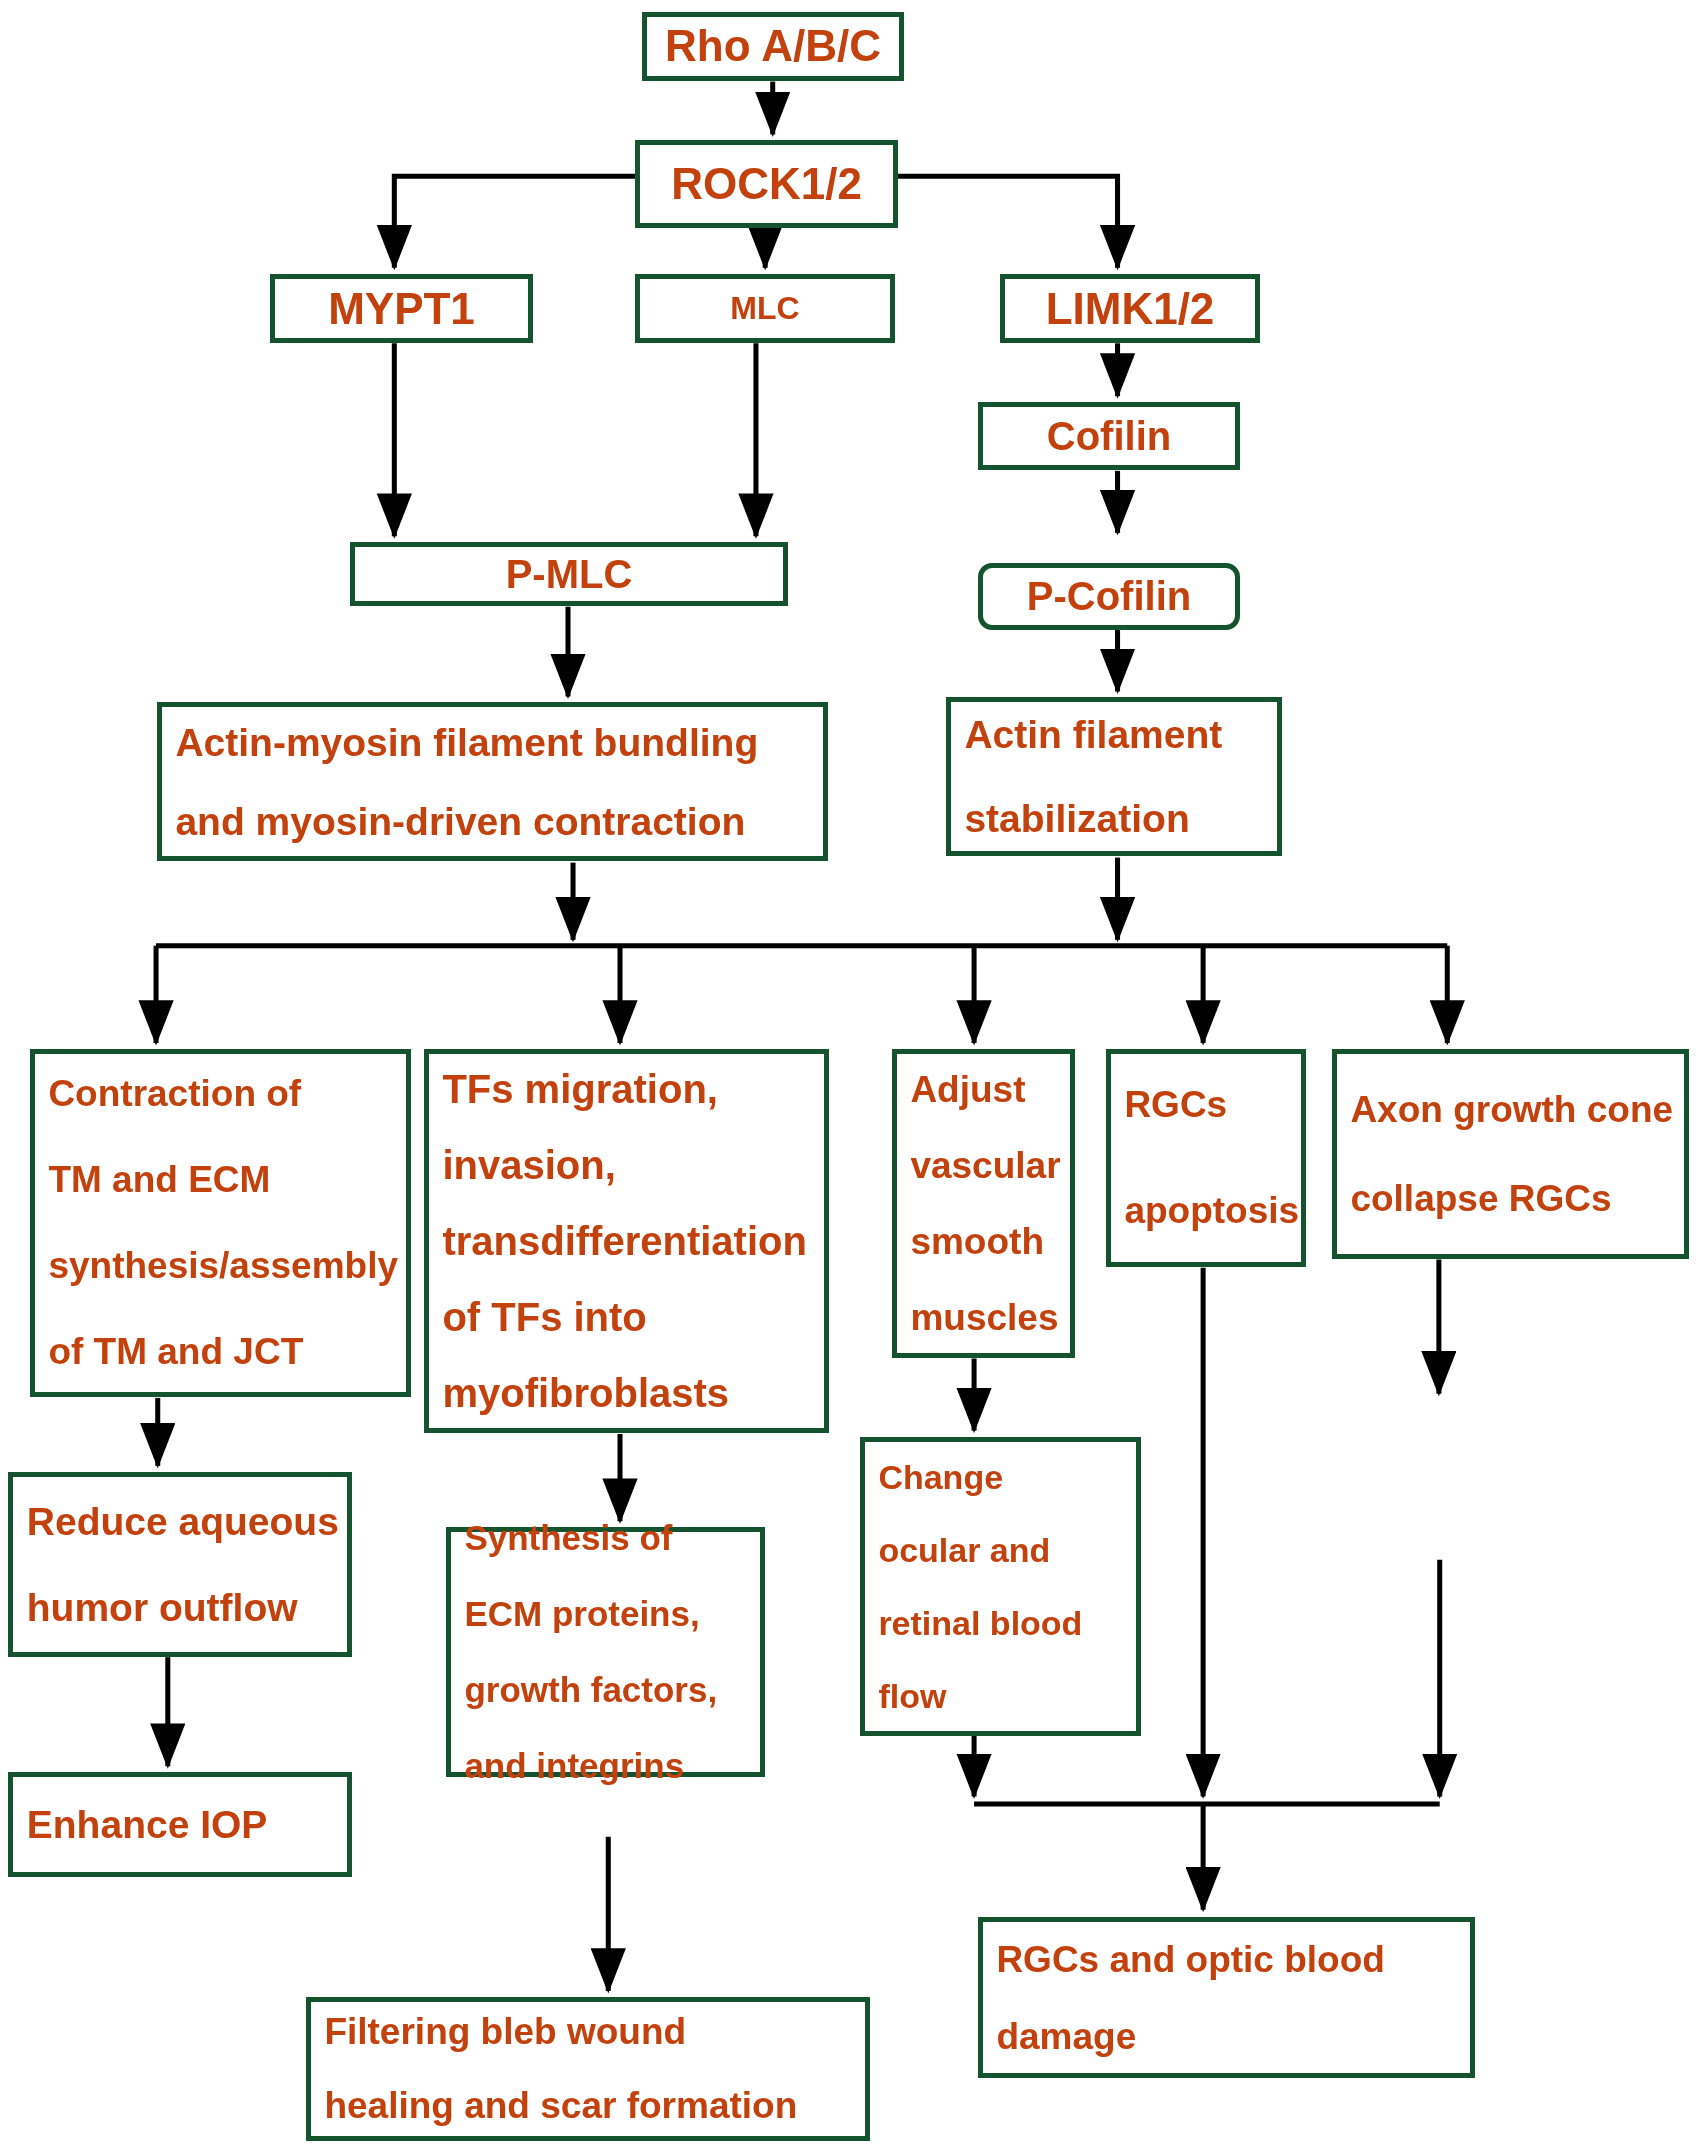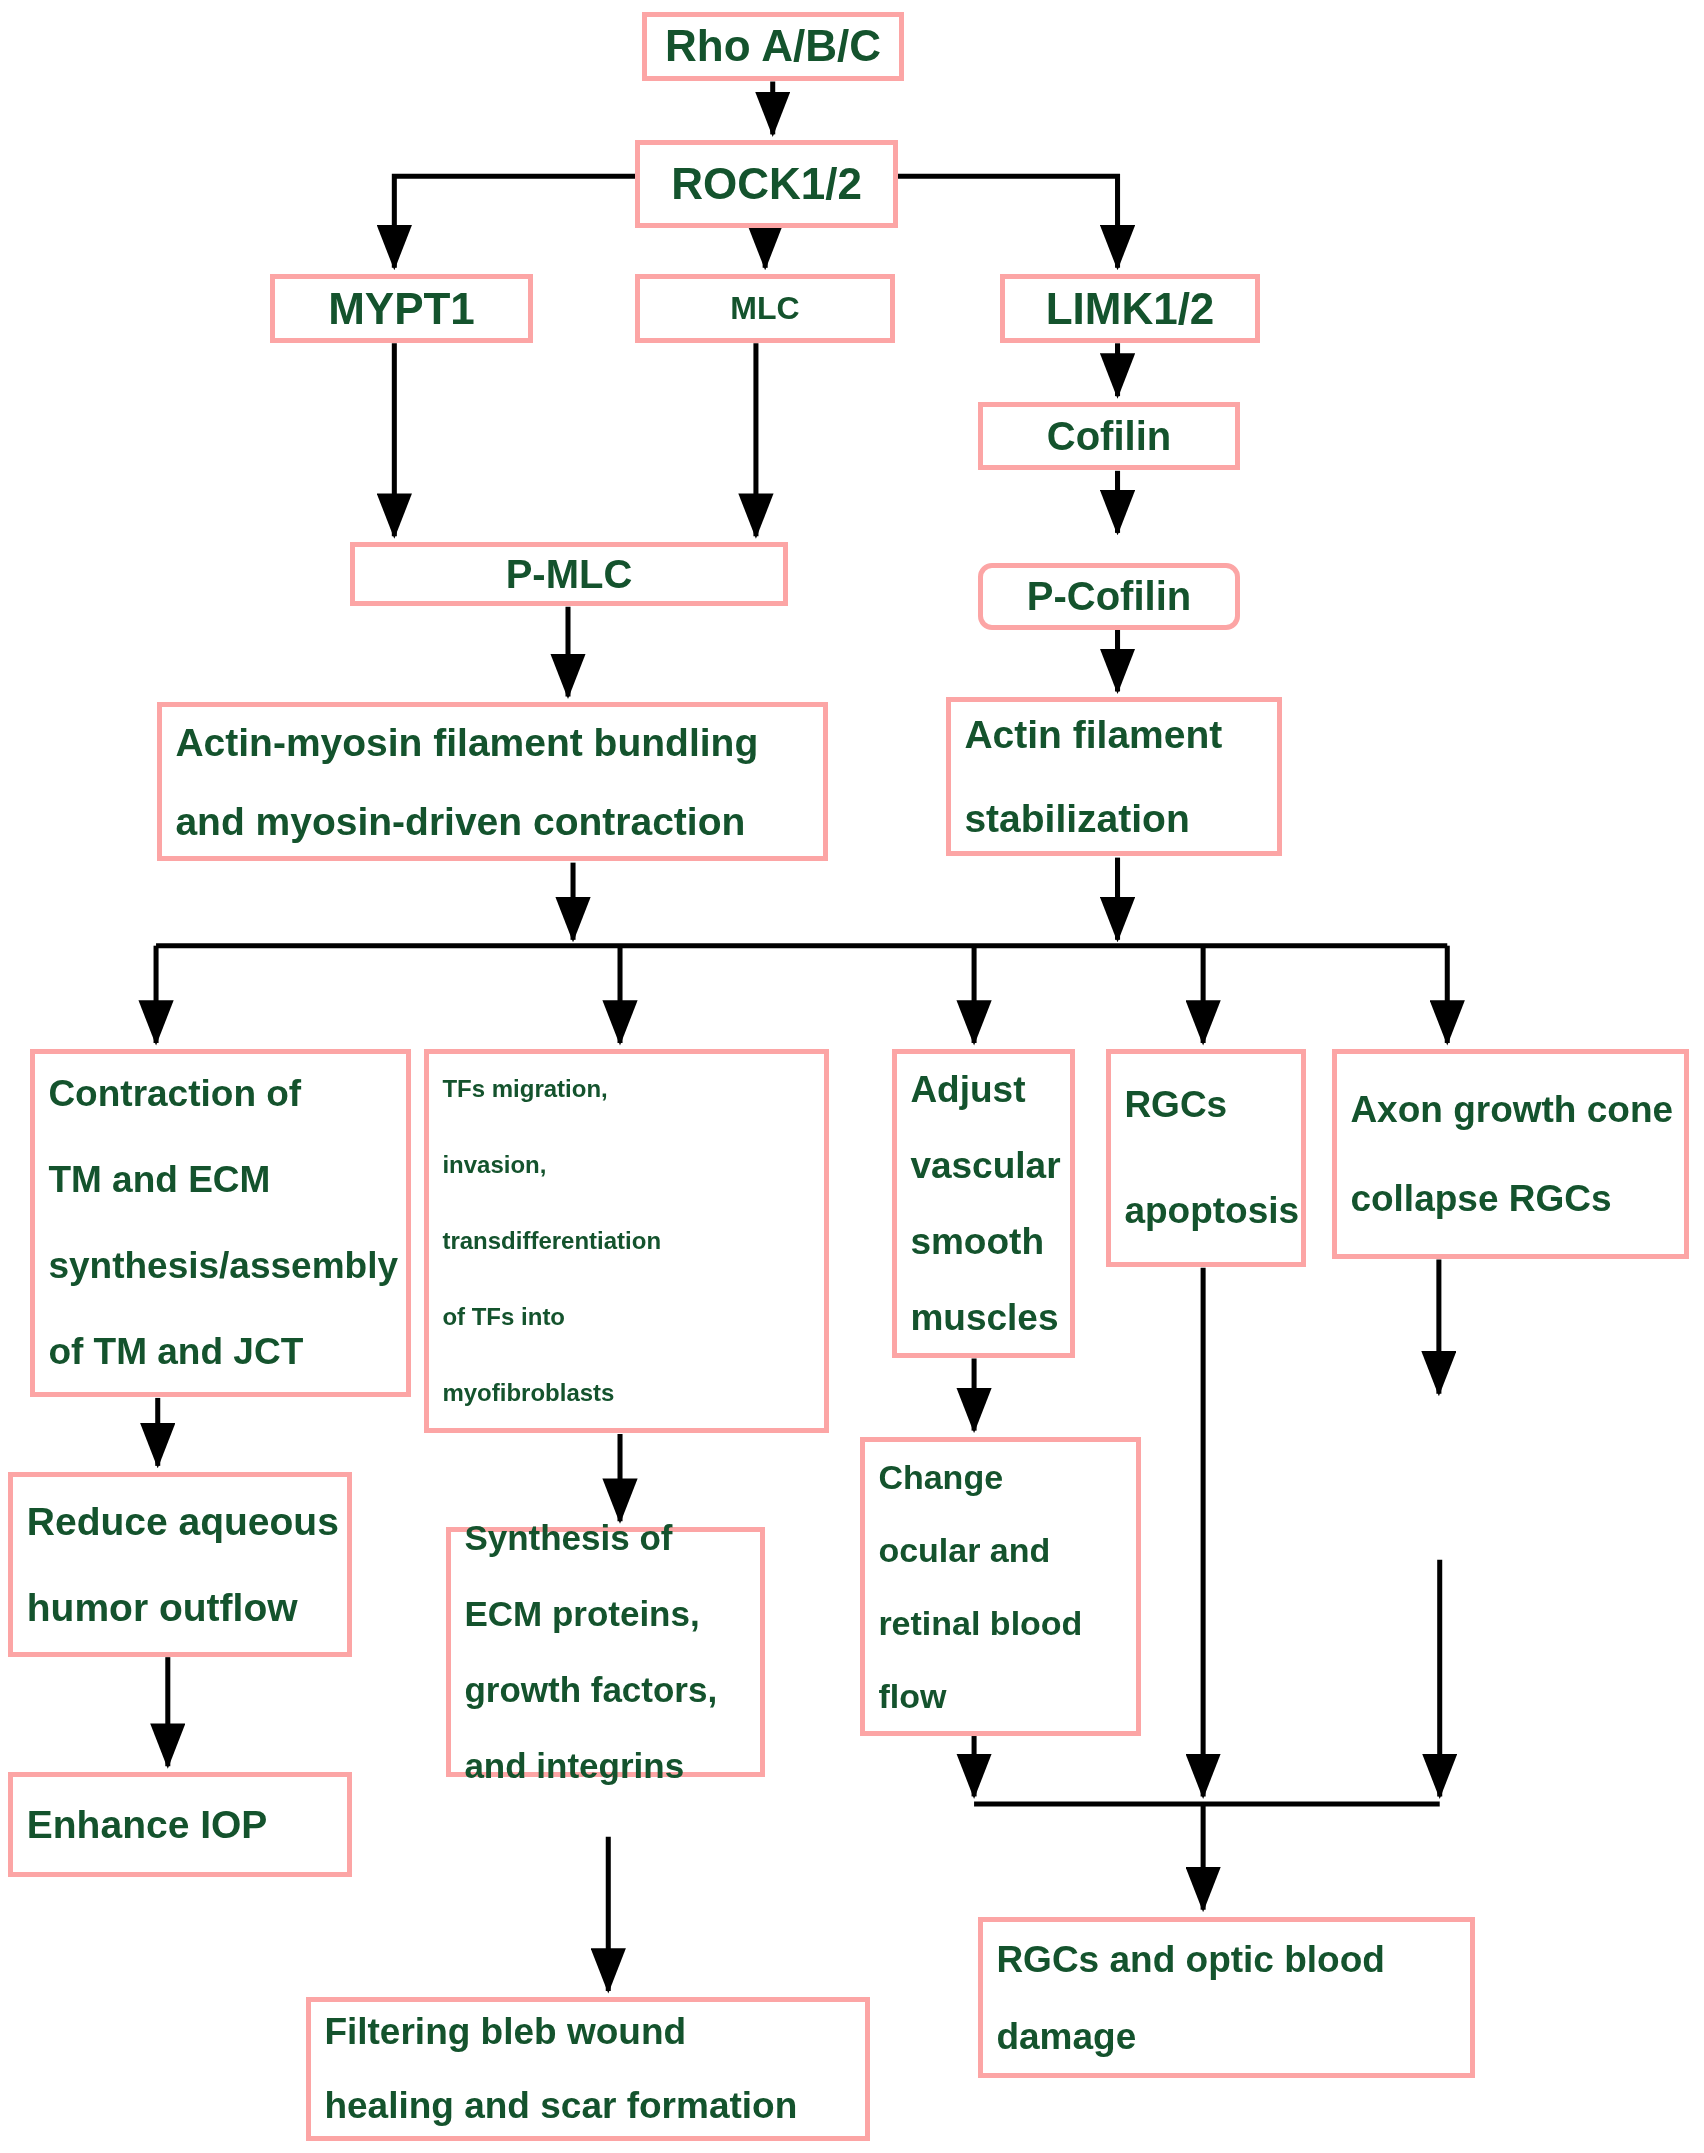--- a/index.html
+++ b/index.html
@@ -14,22 +14,22 @@
   .edges {
     position: absolute;
     left: 0; top: 0;
     width: 1704px;
     height: 2154px;
   }
   .node {
     position: absolute;
     box-sizing: border-box;
     background: #ffffff;
-    border: 5px solid #fca5a5;
-    color: #14532d;
+    border: 5px solid #14532d;
+    color: #c2410c;
     font-weight: 700;
     display: flex;
     flex-direction: column;
     justify-content: center;
   }
   .node.center { align-items: center; text-align: center; }
   .node.left   { align-items: flex-start; text-align: left; padding-left: 13.4px; padding-right: 16px; }
   .ln { white-space: nowrap; }
 
   
@@ -40,21 +40,21 @@
   #limk           { left: 1000px; top: 274px;  width: 260px; height: 69px;  font-size: 44px; }
   #cofilin        { left: 978px; top: 402px;  width: 262px; height: 68px;  font-size: 40px; }
   #pcofilin       { left: 978px; top: 563px;  width: 262px; height: 67px;  font-size: 40px; border-radius: 14px; }
   #pmlc           { left: 350px;  top: 542px;  width: 438px; height: 64px;  font-size: 40px; }
   #actin_myosin   { left: 157px;  top: 702px;  width: 671px; height: 159px; font-size: 39px; }
   #actin_myosin .ln { line-height: 79px; }
   #actin_stab     { left: 946px; top: 697px;  width: 336px; height: 159px; font-size: 39px; }
   #actin_stab .ln { line-height: 84px; }
   #contraction    { left: 30px;   top: 1049px; width: 381px; height: 348px; font-size: 37px; }
   #contraction .ln { line-height: 86px; }
-  #tfs            { left: 424px;  top: 1049px; width: 405px; height: 384px; font-size: 24px; }
+  #tfs            { left: 424px;  top: 1049px; width: 405px; height: 384px; font-size: 40px; }
   #tfs .ln { line-height: 76px; }
   #adjust         { left: 892px; top: 1049px; width: 183px; height: 309px; font-size: 37px; }
   #adjust .ln { line-height: 76px; }
   #rgcs_apoptosis { left: 1106px; top: 1049px; width: 200px; height: 218px; font-size: 37px; }
   #rgcs_apoptosis .ln { line-height: 106px; }
   #axon_cone      { left: 1332px; top: 1049px; width: 357px; height: 210px; font-size: 37px; }
   #axon_cone .ln { line-height: 89px; }
   #reduce_outflow { left: 8.4px;   top: 1472px; width: 344px; height: 185px; font-size: 39px; }
   #reduce_outflow .ln { line-height: 86px; }
   #enhance_iop    { left: 8.4px;   top: 1772px; width: 344px; height: 105px; font-size: 39px; }

